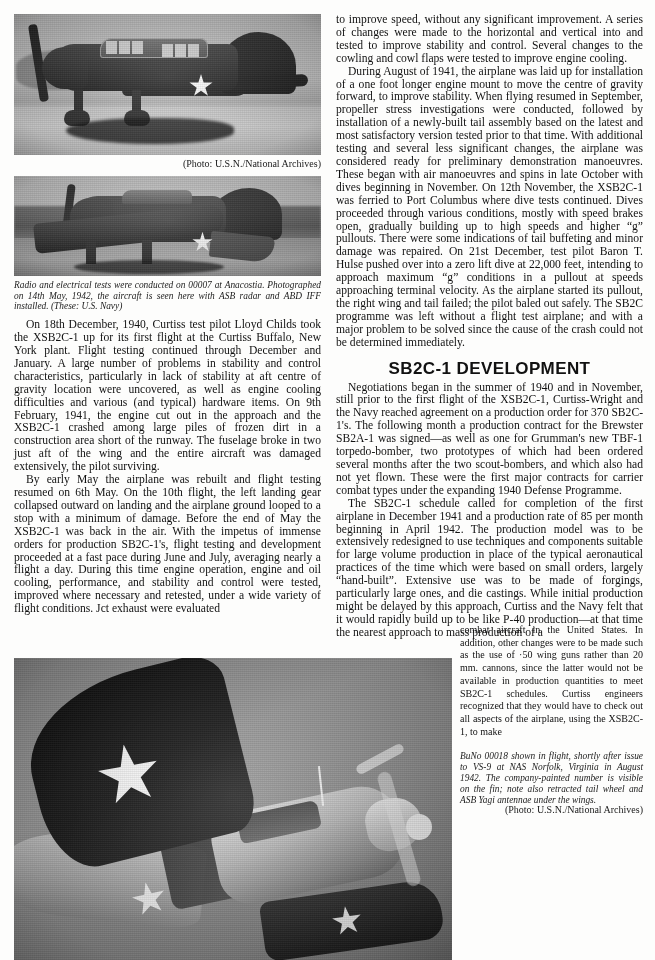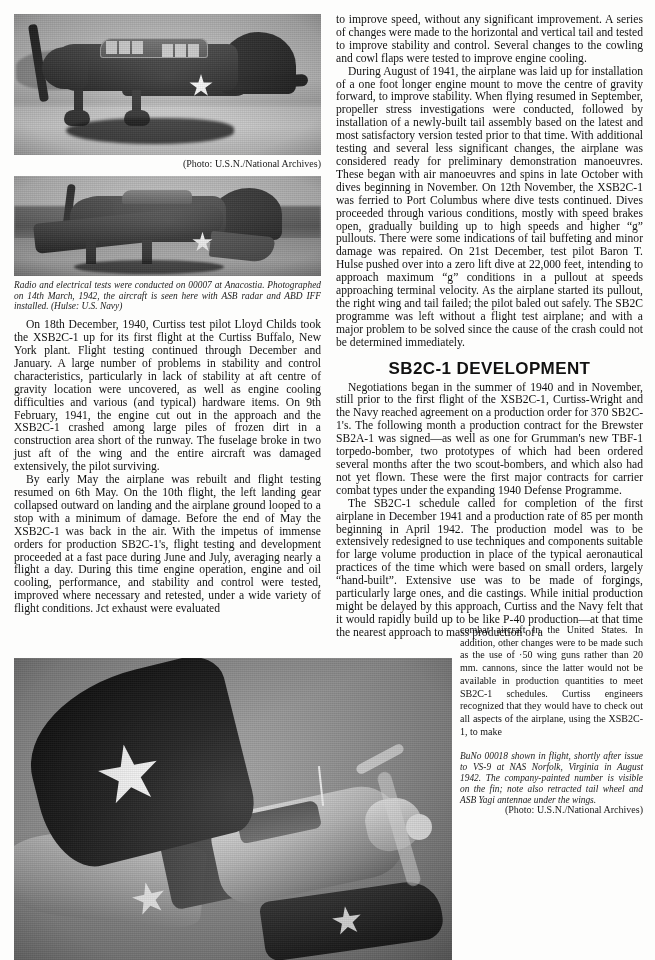--- a/index.html
+++ b/index.html
@@ -415,35 +415,35 @@
         <div class="p2-flap"></div>
         <div class="p2-star"></div>
         <div class="p2-gear" style="left:72px"></div>
         <div class="p2-gear" style="left:128px"></div>
         <div class="p2-shadow"></div>
         <div class="grain"></div>
         <div class="vign"></div>
       </div>
 
       <p class="caption">
-        <span>Radio and electrical tests were conducted on 00007 at Anacostia. Photographed on 14th March, 1942, the aircraft is seen here with ASB radar and ABD IFF installed.</span>
-        <span>(Hulse: U.S. Navy)</span>
+        <span>Radio and electrical tests were conducted on 00007 at Anacostia. Photographed on 14th May, 1942, the aircraft is seen here with ASB radar and ABD IFF installed.</span>
+        <span>(These: U.S. Navy)</span>
       </p>
 
       <p class="body-text" style="margin-top:7px">
         <span class="indent">On 18th December, 1940, Curtiss test pilot Lloyd Childs took the XSB2C-1 up for its first flight at the Curtiss Buffalo, New York plant.  Flight testing continued through December and January.  A large number of problems in stability and control characteristics, particularly in lack of stability at aft centre of gravity location were uncovered, as well as engine cooling difficulties and various (and typical) hardware items.  On 9th February, 1941, the engine cut out in the approach and the XSB2C-1 crashed among large piles of frozen dirt in a construction area short of the runway.  The fuselage broke in two just aft of the wing and the entire aircraft was damaged extensively, the pilot surviving.</span>
       </p>
       <p class="body-text">
         <span class="indent">By early May the airplane was rebuilt and flight testing resumed on 6th May.  On the 10th flight, the left landing gear collapsed outward on landing and the airplane ground looped to a stop with a minimum of damage.  Before the end of May the XSB2C-1 was back in the air.  With the impetus of immense orders for production SB2C-1's, flight testing and development proceeded at a fast pace during June and July, averaging nearly a flight a day.  During this time engine operation, engine and oil cooling, performance, and stability and control were tested, improved where necessary and retested, under a wide variety of flight conditions.  Jct exhaust were evaluated</span>
       </p>
     </div>
 
     <div class="col-right">
       <p class="body-text lead-gap">
-        <span>to improve speed, without any significant improvement.  A series of changes were made to the horizontal and vertical tail and tested to improve stability and control.  Several changes to the cowling and cowl flaps were tested to improve engine cooling.</span>
+        <span>to improve speed, without any significant improvement.  A series of changes were made to the horizontal and vertical into and tested to improve stability and control.  Several changes to the cowling and cowl flaps were tested to improve engine cooling.</span>
       </p>
       <p class="body-text">
         <span class="indent">During August of 1941, the airplane was laid up for installation of a one foot longer engine mount to move the centre of gravity forward, to improve stability.  When flying resumed in September, propeller stress investigations were conducted, followed by installation of a newly-built tail assembly based on the latest and most satisfactory version tested prior to that time.  With additional testing and several less significant changes, the airplane was considered ready for preliminary demonstration manoeuvres.  These began with air manoeuvres and spins in late October with dives beginning in November.  On 12th November, the XSB2C-1 was ferried to Port Columbus where dive tests continued.  Dives proceeded through various conditions, mostly with speed brakes open, gradually building up to high speeds and higher “g” pullouts.  There were some indications of tail buffeting and minor damage was repaired.  On 21st December, test pilot Baron T. Hulse pushed over into a zero lift dive at 22,000 feet, intending to approach maximum “g” conditions in a pullout at speeds approaching terminal velocity.  As the airplane started its pullout, the right wing and tail failed; the pilot baled out safely.  The SB2C programme was left without a flight test airplane; and with a major problem to be solved since the cause of the crash could not be determined immediately.</span>
       </p>
 
       <h2 class="section-heading">SB2C-1 DEVELOPMENT</h2>
 
       <p class="body-text">
         <span class="indent">Negotiations began in the summer of 1940 and in November, still prior to the first flight of the XSB2C-1, Curtiss-Wright and the Navy reached agreement on a production order for 370 SB2C-1's.  The following month a production contract for the Brewster SB2A-1 was signed—as well as one for Grumman's new TBF-1 torpedo-bomber, two prototypes of which had been ordered several months after the two scout-bombers, and which also had not yet flown.  These were the first major contracts for carrier combat types under the expanding 1940 Defense Programme.</span>
       </p>

